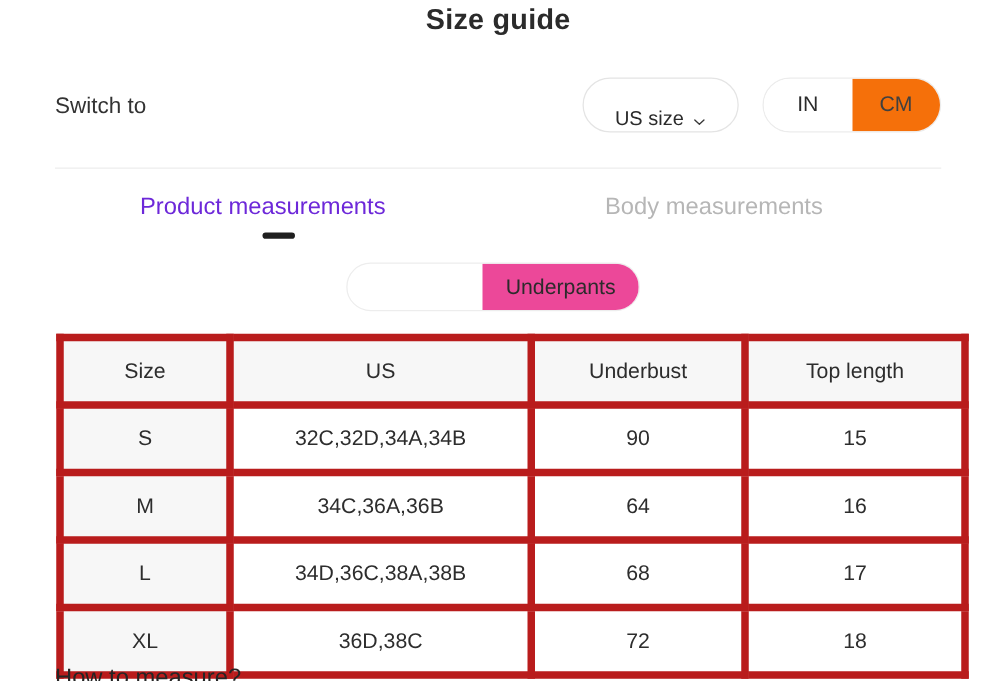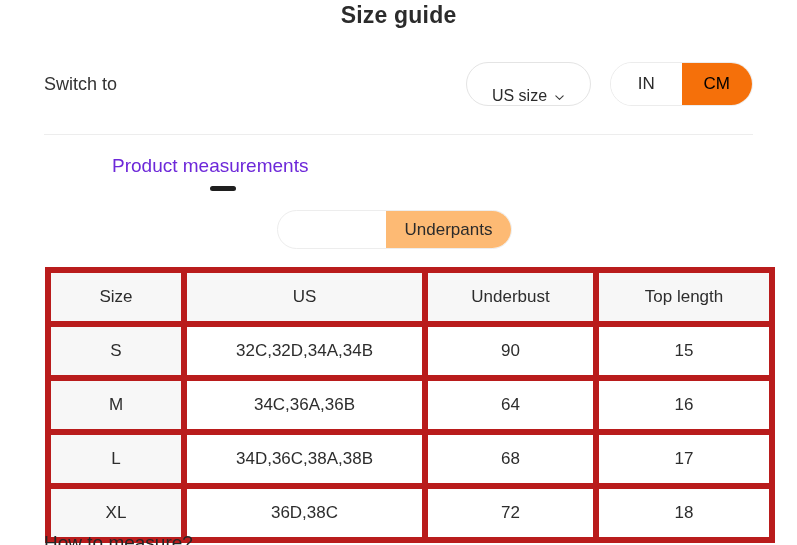--- a/index.html
+++ b/index.html
@@ -89,21 +89,21 @@
     flex: 1 1 50%;
     display: flex;
     align-items: center;
     justify-content: center;
     font-size: 17px;
     color: #2b2b2b;
     background: #ffffff;
   }
   .seg-pill .seg.active {
     background: #f5700a;
-    color: #000000;
+    color: #404040;
   }
 
   
   .divider {
     position: absolute;
     top: 134px;
     left: 44px;
     width: 709px;
     height: 1px;
     background: #ededed;
@@ -148,21 +148,21 @@
     display: flex;
     box-sizing: border-box;
     overflow: hidden;
   }
   .cat-pill .cat {
     display: flex;
     align-items: center;
     justify-content: center;
     font-size: 17px;
     color: #2b2b2b;
-    background: #fdba74;
+    background: #ec4899;
   }
   .cat-pill .cat:first-child { width: 108px; }
   .cat-pill .cat:last-child  { flex: 1; }
   .cat-pill .cat.active {
     background: #f5700a;
     color: #ffffff;
     margin-top: 41px;
   }
 
   
@@ -229,20 +229,21 @@
     <div class="seg">IN</div>
     <div class="seg active">CM</div>
   </div>
 
 </div>
 
 <div class="divider"></div>
 
 <div class="tabs">
   <div class="tab tab-product">Product measurements</div>
+  <div class="tab tab-body">Body measurements</div>
   <div class="tab-underline"></div>
 </div>
 
 <div class="cat-pill">
   <div class="cat active">Bra</div>
   <div class="cat">Underpants</div>
 </div>
 
 <table class="size-table">
   <thead>

